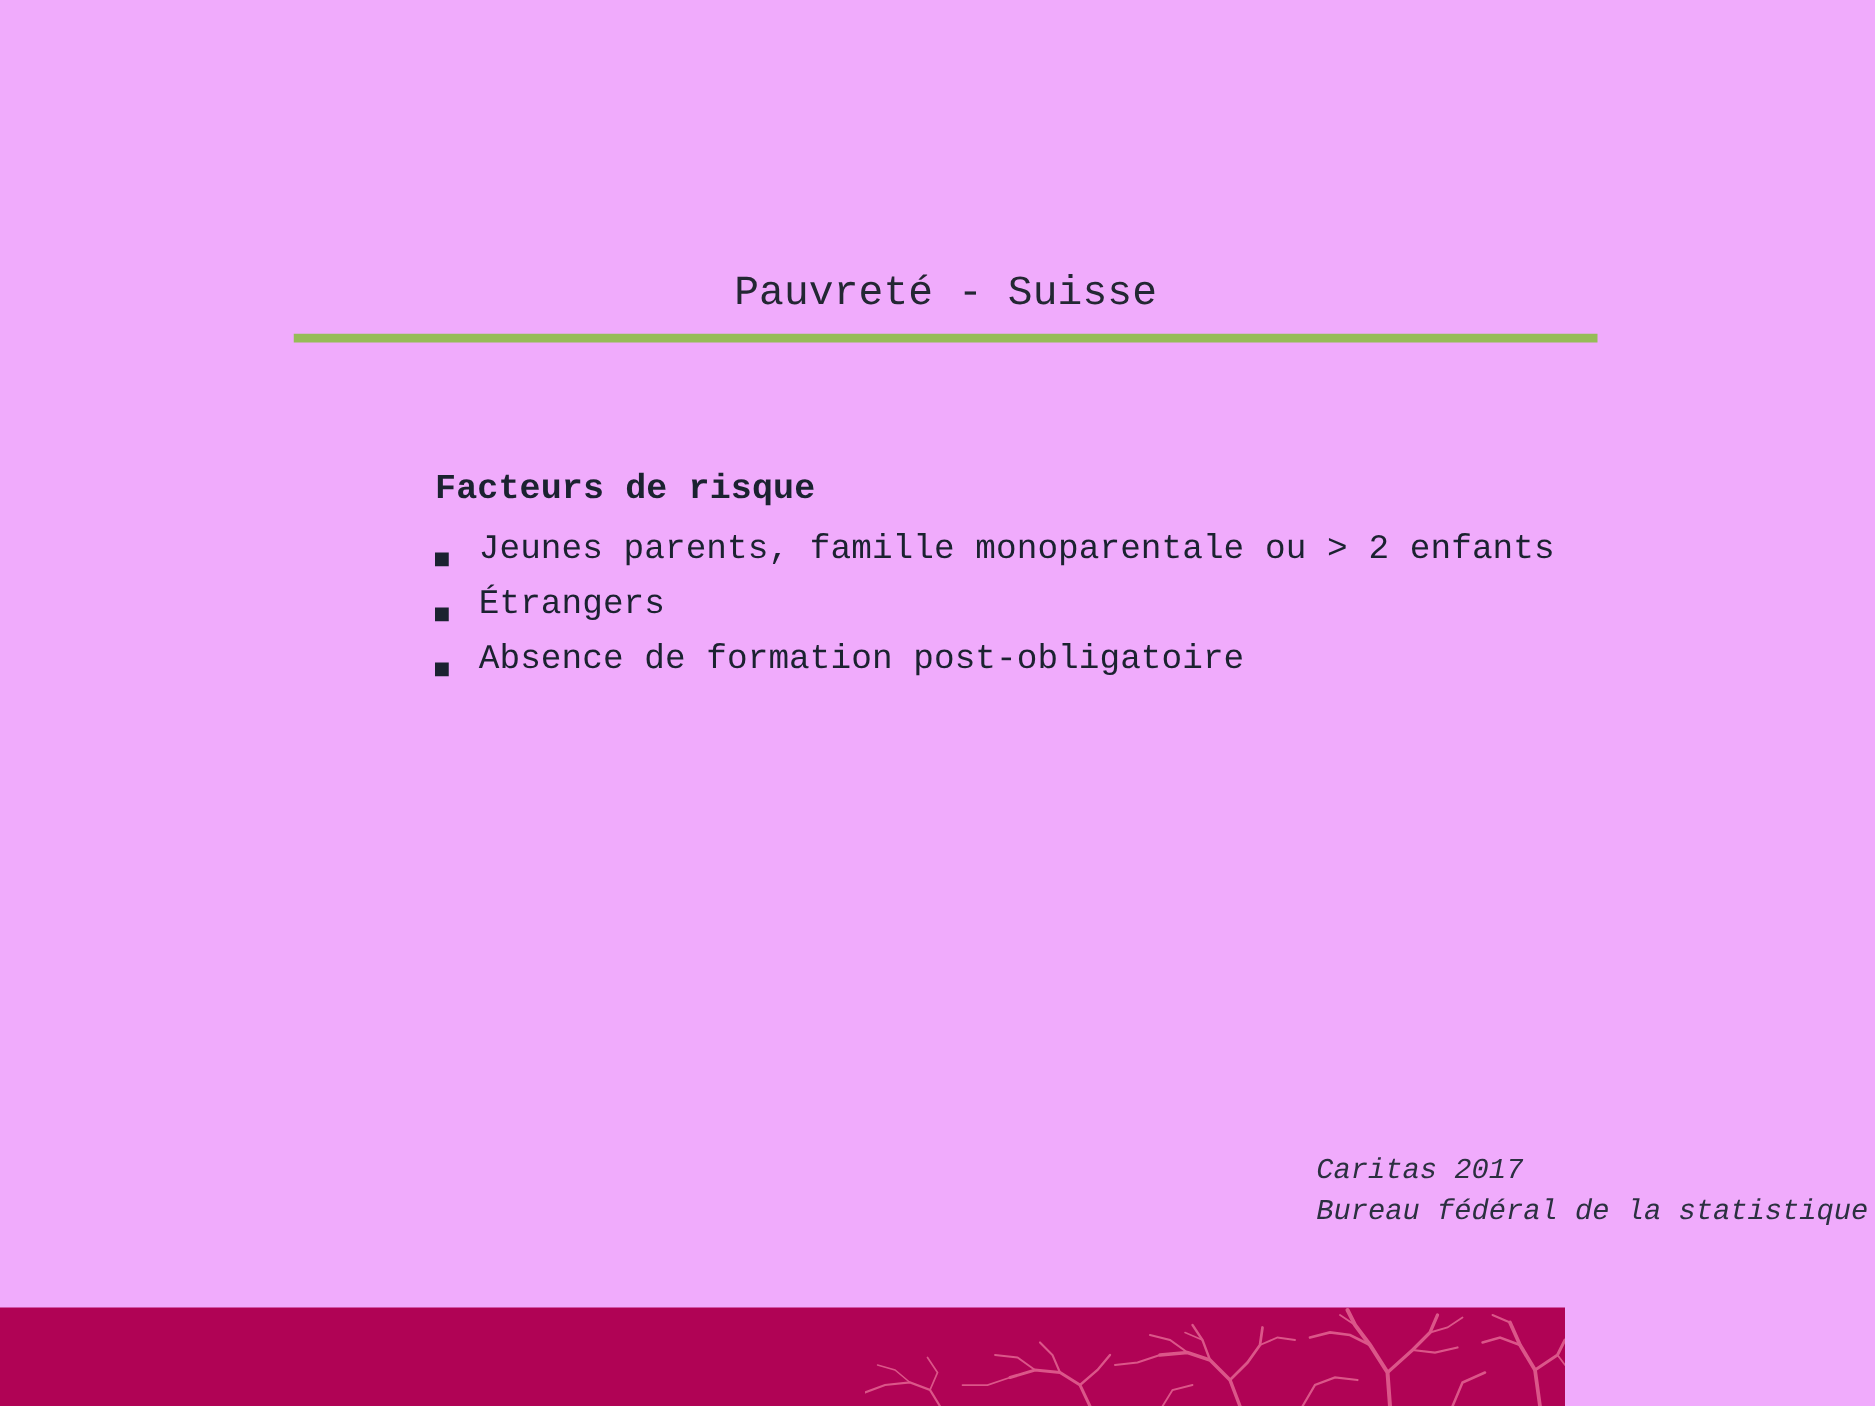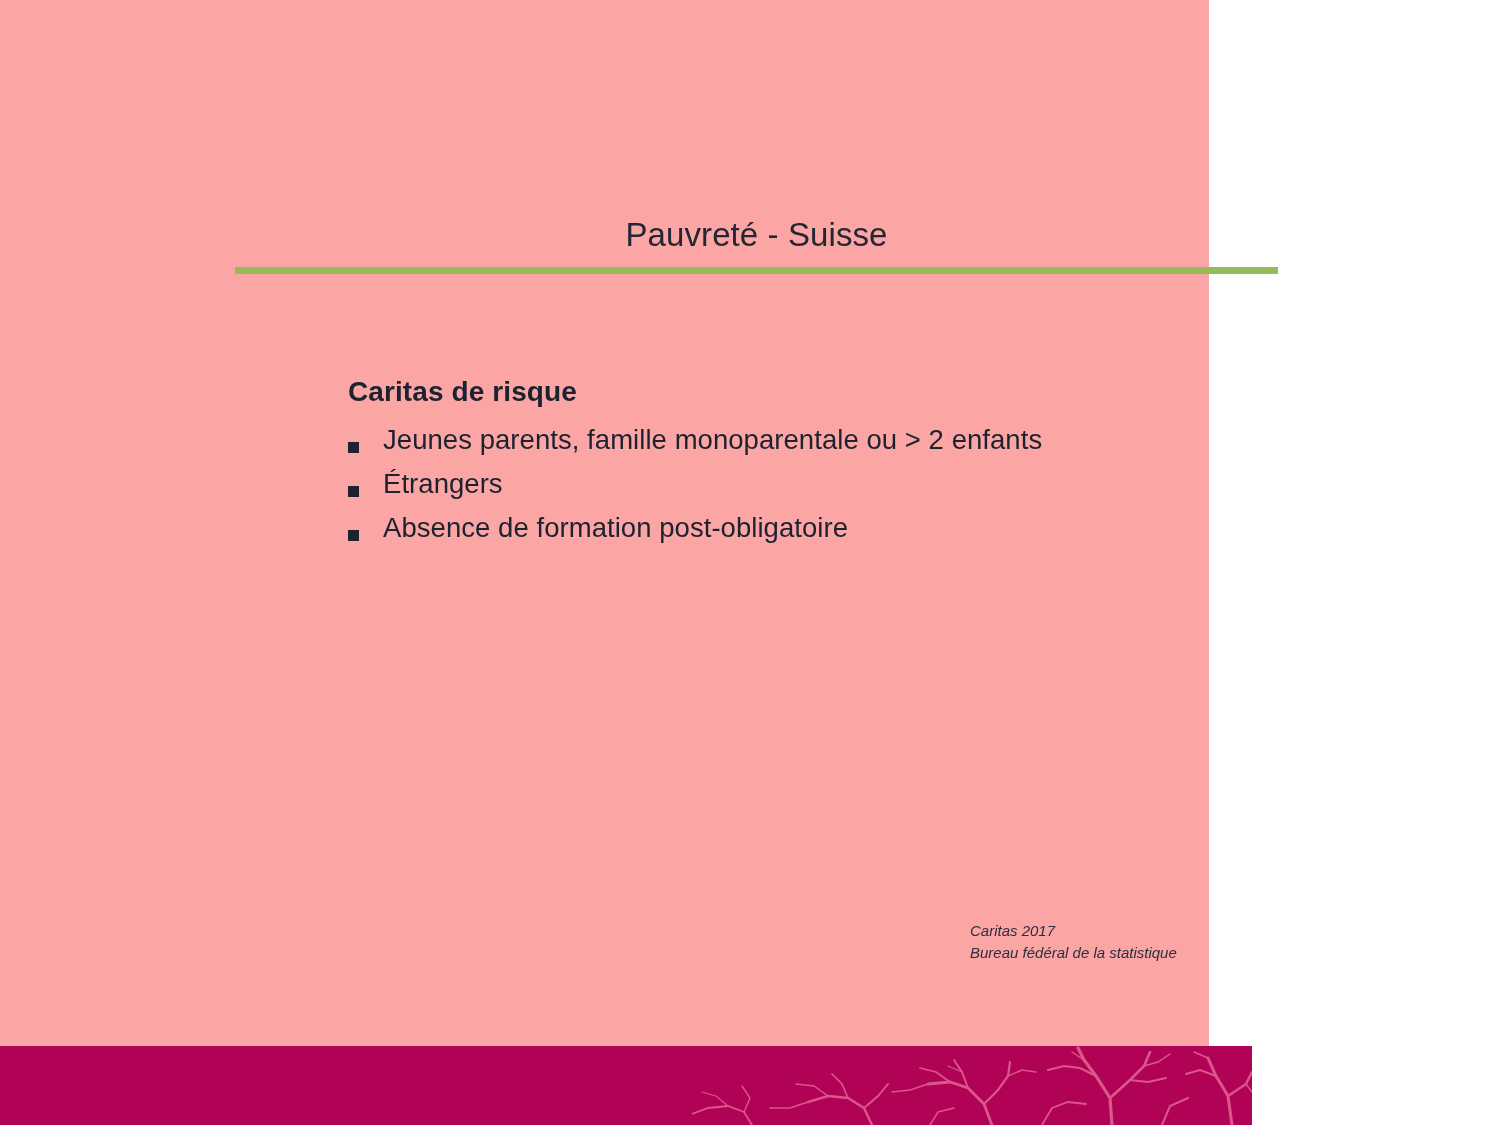--- a/index.html
+++ b/index.html
@@ -4,22 +4,23 @@
 <style>
   * { margin:0; padding:0; box-sizing:border-box; }
   html, body {
     width:1500px; height:1125px;
     background:#ffffff;
     font-family:"Liberation Sans", sans-serif;
     overflow:hidden;
   }
   .slide {
     position:relative;
-    width:1209px; height:1125px;
-    background:#fca5a5;
+    width:1500px; height:1125px;
+    background:#f0abfc;
+    font-family:Liberation Mono, monospace;
   }
 
   
   .title-block {
     position:absolute;
     left:235px; top:216px;
     width:1043px;
   }
   .slide-title {
     font-size:33px;
@@ -67,22 +68,22 @@
     width:11px; height:11px;
     background:#1b2230;
     margin-right:24px;
     margin-top:16px;
   }
   .bullet-text { flex:1 1 auto; white-space:nowrap; }
 
   
   .source-note {
     position:absolute;
-    left:970px; top:920px;
-    font-size:15px;
+    left:1053px; top:920px;
+    font-size:23px;
     font-style:italic;
     color:#2b3040;
     line-height:1.45;
   }
 
   
   .footer {
     position:absolute;
     left:0; top:1046px;
     width:1500px; height:79px;
@@ -105,21 +106,21 @@
 <body>
 
 <div class="slide">
 
   <div class="title-block">
     <div class="slide-title">Pauvreté - Suisse</div>
     <div class="title-rule"></div>
   </div>
 
   <div class="body-block">
-    <div class="body-heading">Caritas de risque</div>
+    <div class="body-heading">Facteurs de risque</div>
     <ul class="bullet-list">
 
       <li class="bullet-item">
         <span class="bullet-marker"></span>
         <span class="bullet-text">Jeunes parents, famille monoparentale ou &gt; 2 enfants</span>
       </li>
 
       <li class="bullet-item">
         <span class="bullet-marker"></span>
         <span class="bullet-text">Étrangers</span>

